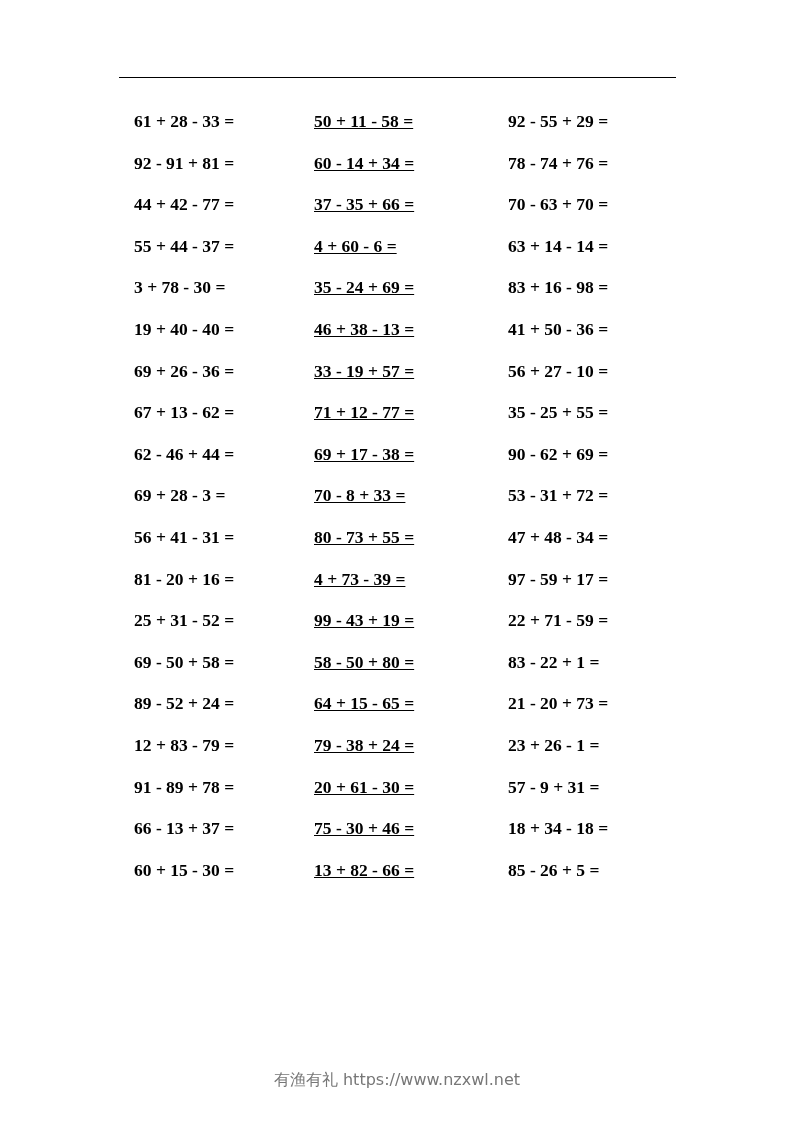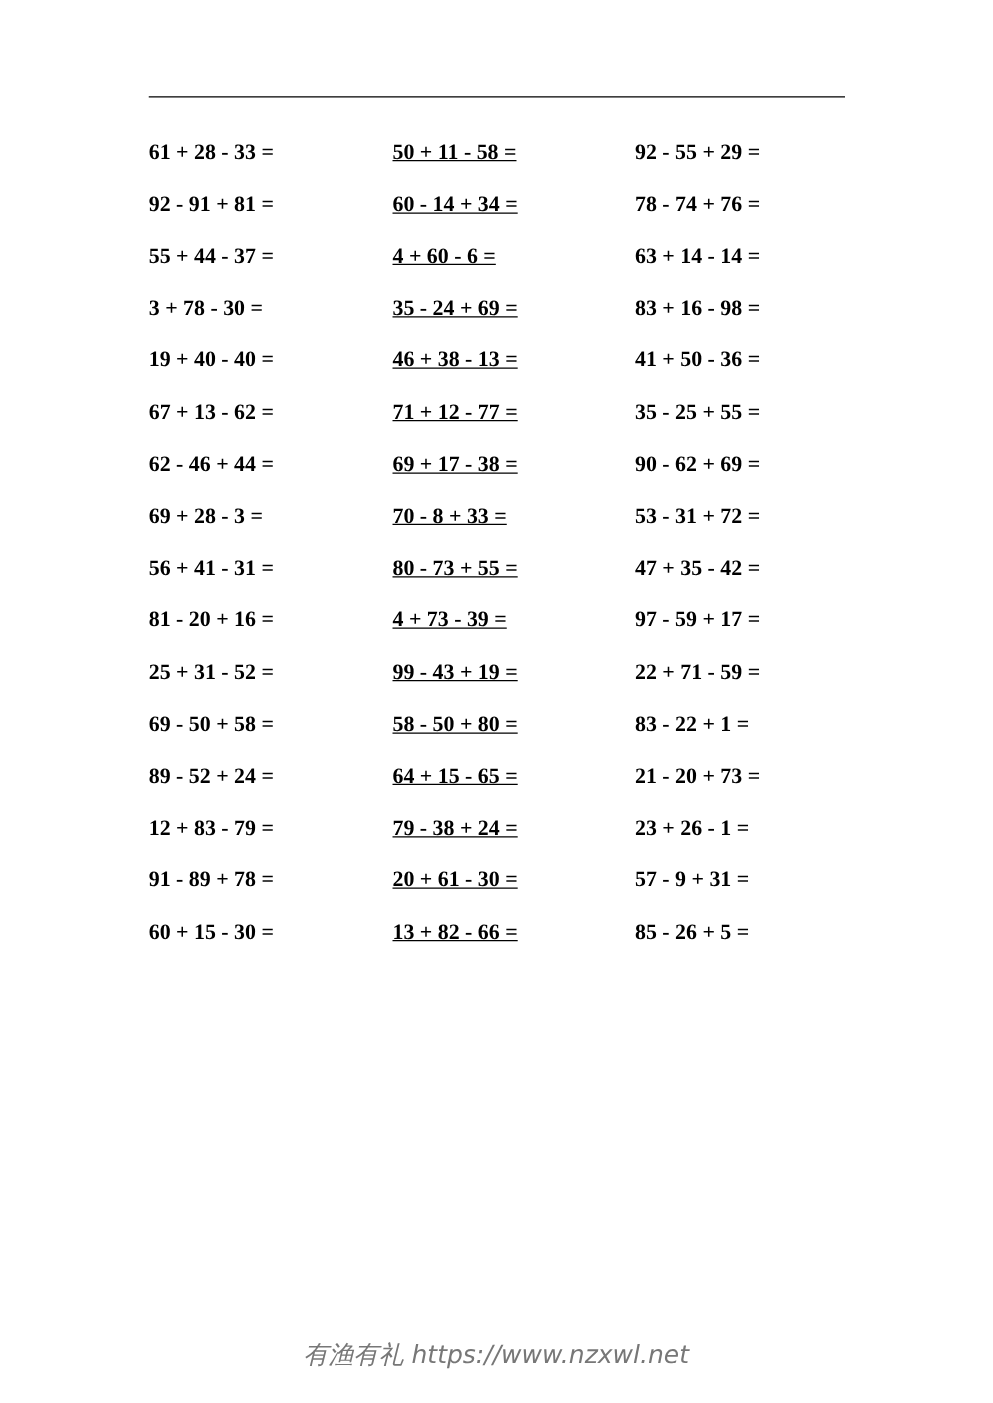--- a/index.html
+++ b/index.html
@@ -35,85 +35,94 @@
     }
     .eq {
       position: absolute;
       top: 0;
       font-weight: bold;
       font-size: 17.5px;
       line-height: 22px;
       white-space: pre;
       letter-spacing: 0px;
     }
-    .col-0 { left: 0px; }
+    .col-0 { left: 15px; }
     .col-1 { left: 195px; text-decoration: underline; }
     .col-2 { left: 389px; text-align: center; }
     .footer {
       position: absolute;
       left: 0;
       width: 794px;
       top: 1070px;
       text-align: center;
       font-family: "DejaVu Sans", "Liberation Sans", sans-serif;
-      font-size: 20px;
+      font-size: 16px;
       color: #777777;
-      font-style: italic;
     }
   </style>
 </head>
 <body>
 
 <div class="top-rule"></div>
 
 <div class="grid" id="grid">
     <div class="row">
       <div class="eq col-0">61 + 28 - 33 =</div>
       <div class="eq col-1">50 + 11 - 58 =</div>
       <div class="eq col-2">92 - 55 + 29 =</div>
     </div>
     <div class="row">
       <div class="eq col-0">92 - 91 + 81 =</div>
       <div class="eq col-1">60 - 14 + 34 =</div>
       <div class="eq col-2">78 - 74 + 76 =</div>
     </div>
     <div class="row">
+      <div class="eq col-0">44 + 42 - 77 =</div>
+      <div class="eq col-1">37 - 35 + 66 =</div>
+      <div class="eq col-2">70 - 63 + 70 =</div>
+    </div>
+    <div class="row">
       <div class="eq col-0">55 + 44 - 37 =</div>
       <div class="eq col-1">4 + 60 - 6 =</div>
       <div class="eq col-2">63 + 14 - 14 =</div>
     </div>
     <div class="row">
       <div class="eq col-0">3 + 78 - 30 =</div>
       <div class="eq col-1">35 - 24 + 69 =</div>
       <div class="eq col-2">83 + 16 - 98 =</div>
     </div>
     <div class="row">
       <div class="eq col-0">19 + 40 - 40 =</div>
       <div class="eq col-1">46 + 38 - 13 =</div>
       <div class="eq col-2">41 + 50 - 36 =</div>
+    </div>
+    <div class="row">
+      <div class="eq col-0">69 + 26 - 36 =</div>
+      <div class="eq col-1">33 - 19 + 57 =</div>
+      <div class="eq col-2">56 + 27 - 10 =</div>
     </div>
     <div class="row">
       <div class="eq col-0">67 + 13 - 62 =</div>
       <div class="eq col-1">71 + 12 - 77 =</div>
       <div class="eq col-2">35 - 25 + 55 =</div>
     </div>
     <div class="row">
       <div class="eq col-0">62 - 46 + 44 =</div>
       <div class="eq col-1">69 + 17 - 38 =</div>
       <div class="eq col-2">90 - 62 + 69 =</div>
     </div>
     <div class="row">
       <div class="eq col-0">69 + 28 - 3 =</div>
       <div class="eq col-1">70 - 8 + 33 =</div>
       <div class="eq col-2">53 - 31 + 72 =</div>
     </div>
     <div class="row">
       <div class="eq col-0">56 + 41 - 31 =</div>
       <div class="eq col-1">80 - 73 + 55 =</div>
-      <div class="eq col-2">47 + 35 - 42 =</div>
+      <div class="eq col-2">47 + 48 - 34 =</div>
     </div>
     <div class="row">
       <div class="eq col-0">81 - 20 + 16 =</div>
       <div class="eq col-1">4 + 73 - 39 =</div>
       <div class="eq col-2">97 - 59 + 17 =</div>
     </div>
     <div class="row">
       <div class="eq col-0">25 + 31 - 52 =</div>
       <div class="eq col-1">99 - 43 + 19 =</div>
       <div class="eq col-2">22 + 71 - 59 =</div>
@@ -132,19 +141,24 @@
       <div class="eq col-0">12 + 83 - 79 =</div>
       <div class="eq col-1">79 - 38 + 24 =</div>
       <div class="eq col-2">23 + 26 - 1 =</div>
     </div>
     <div class="row">
       <div class="eq col-0">91 - 89 + 78 =</div>
       <div class="eq col-1">20 + 61 - 30 =</div>
       <div class="eq col-2">57 - 9 + 31 =</div>
     </div>
     <div class="row">
+      <div class="eq col-0">66 - 13 + 37 =</div>
+      <div class="eq col-1">75 - 30 + 46 =</div>
+      <div class="eq col-2">18 + 34 - 18 =</div>
+    </div>
+    <div class="row">
       <div class="eq col-0">60 + 15 - 30 =</div>
       <div class="eq col-1">13 + 82 - 66 =</div>
       <div class="eq col-2">85 - 26 + 5 =</div>
     </div>
   </div>
 
 <div class="footer">有渔有礼 https://www.nzxwl.net</div>
 
 </body></html>

